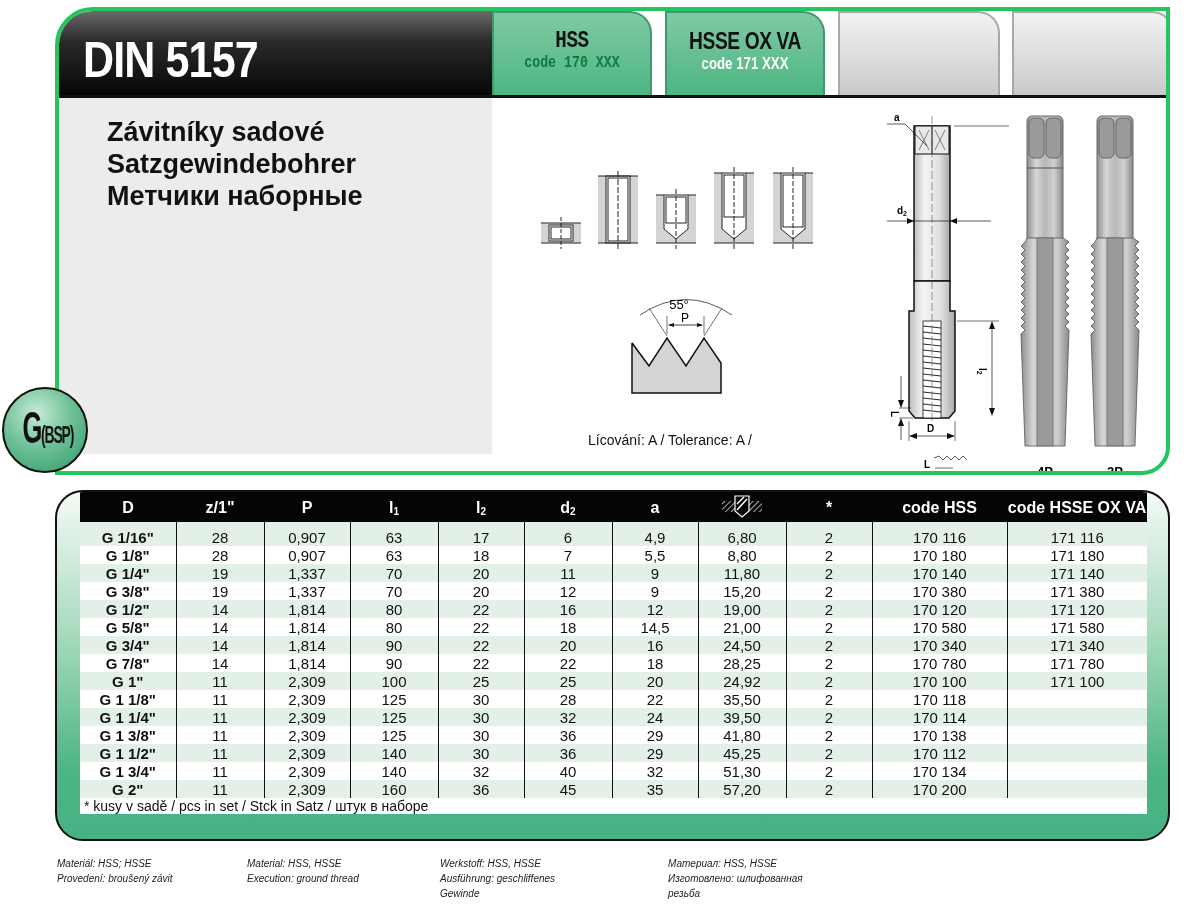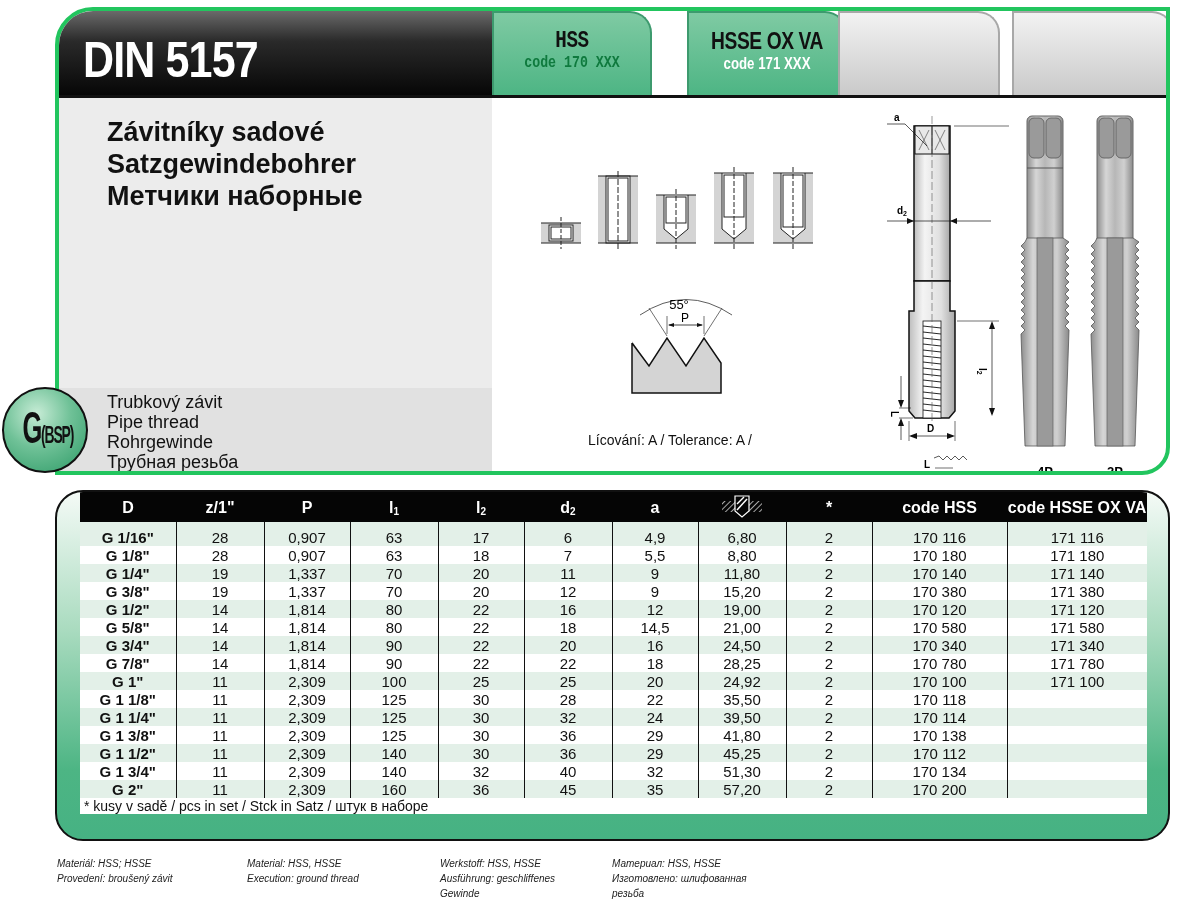--- a/index.html
+++ b/index.html
@@ -97,41 +97,33 @@
 <div class="top-frame">
   <div class="title-bar">
     <div class="title-text">DIN 5157</div>
   </div>
   <div class="tab-strip-bg"></div>
 
   <div class="tab green tab-hss" style="left:433px; width:160px;font-family:Liberation Mono, monospace;">
     <span class="tab-label">HSS</span>
     <span class="tab-code">code 170 XXX</span>
   </div>
-  <div class="tab green tab-hsse" style="left:606px; width:160px;margin-left:22px;">
+  <div class="tab green tab-hsse" style="left:606px; width:160px;">
     <span class="tab-label">HSSE OX VA</span>
     <span class="tab-code">code 171 XXX</span>
   </div>
   <div class="tab grey" style="left:779px; width:162px;"></div>
   <div class="tab grey" style="left:953px; width:162px;"></div>
   <div class="bar-line"></div>
 
   <div class="desc-panel">
     <div class="desc-title">
       <div>Závitníky sadové</div>
       <div>Satzgewindebohrer</div>
       <div>Метчики наборные</div>
-    </div>
-  </div>
-  <div class="thread-panel">
-    <div class="thread-text">
-      <div>Trubkový závit</div>
-      <div>Pipe thread</div>
-      <div>Rohrgewinde</div>
-      <div>Трубная резьба</div>
     </div>
   </div>
 
   <svg class="svg-abs" style="left:480px; top:150px;" width="300" height="90" viewBox="0 0 300 90">
     <g stroke="#222" stroke-width="1" fill="none">
 
       <rect x="2" y="62" width="40" height="20" fill="#d4d4d4" stroke="none"></rect>
       <rect x="10" y="64" width="24" height="16" fill="#fff"></rect>
       <rect x="12" y="66" width="20" height="12" fill="#fff"></rect>
       <line x1="2" y1="62" x2="42" y2="62"></line>
@@ -547,17 +539,17 @@
 </div>
 <div class="foot-col" style="left:247px;">
   <div>Material: HSS, HSSE</div>
   <div>Execution: ground thread</div>
 </div>
 <div class="foot-col" style="left:440px;">
   <div>Werkstoff: HSS, HSSE</div>
   <div>Ausführung: geschliffenes</div>
   <div>Gewinde</div>
 </div>
-<div class="foot-col" style="left:612px;">
+<div class="foot-col" style="left:668px;">
   <div>Материал: HSS, HSSE</div>
   <div>Изготовлено: шлифованная</div>
   <div>резьба</div>
 </div>
 
 </body></html>

